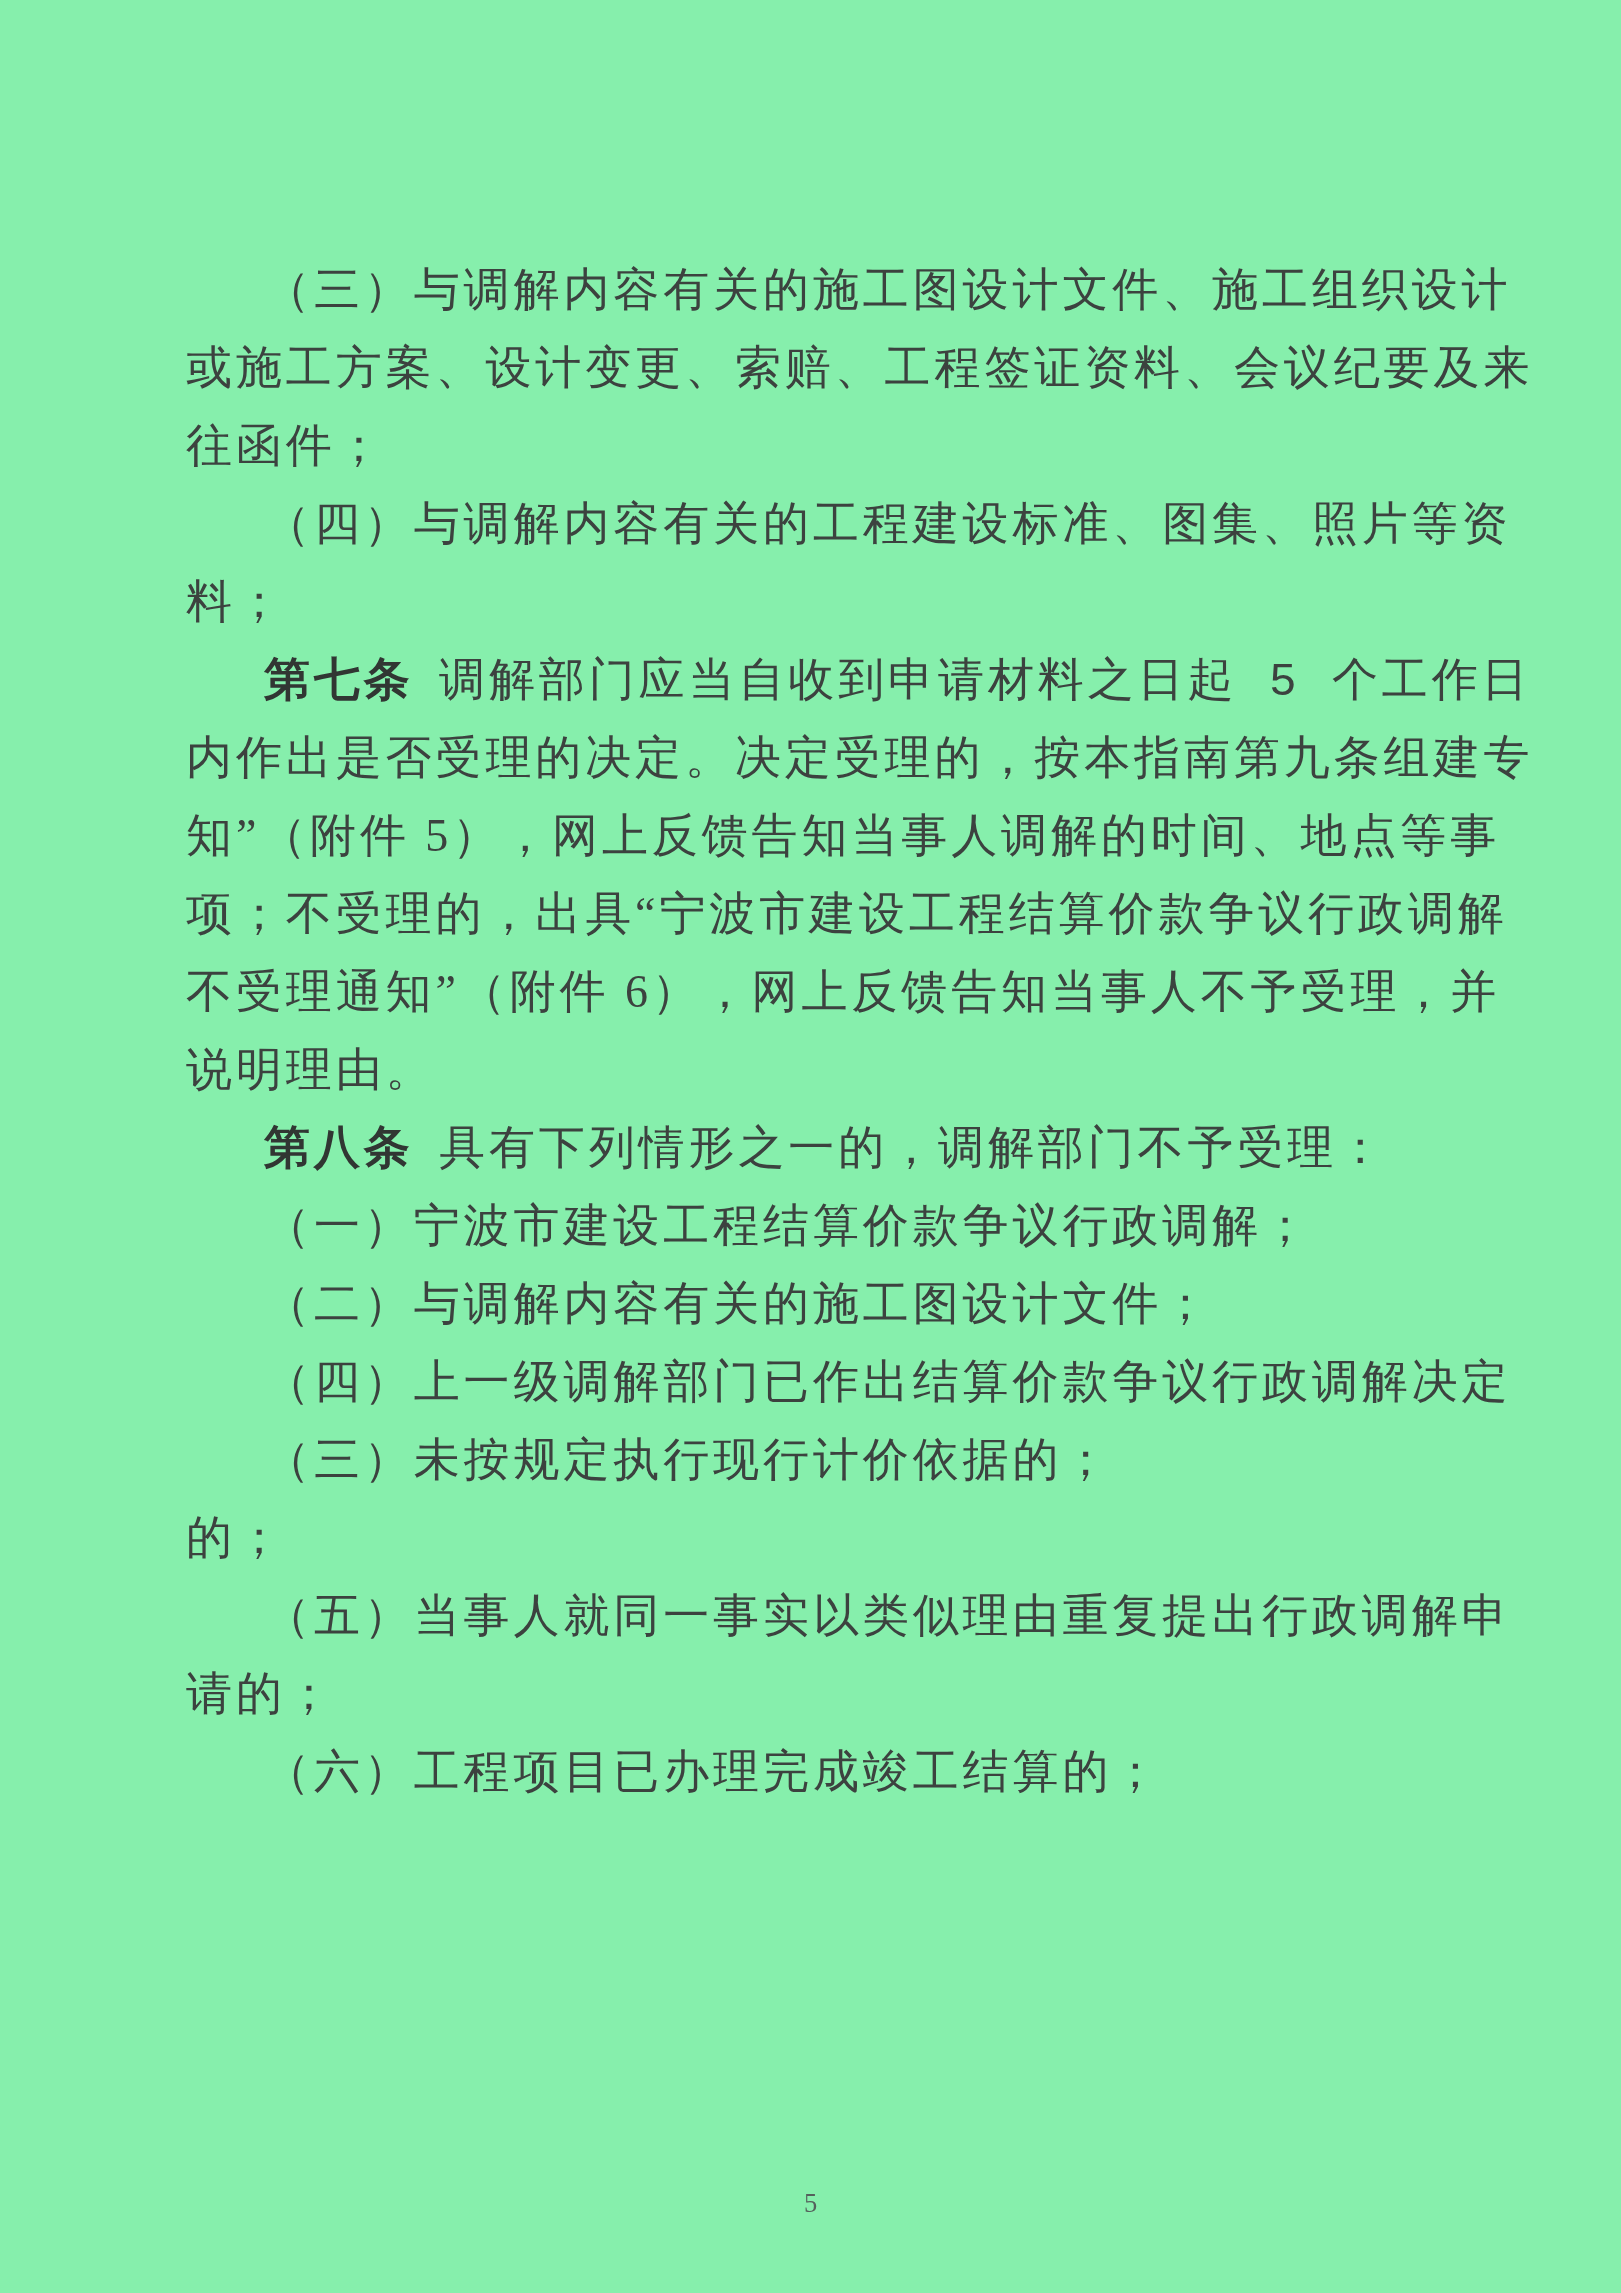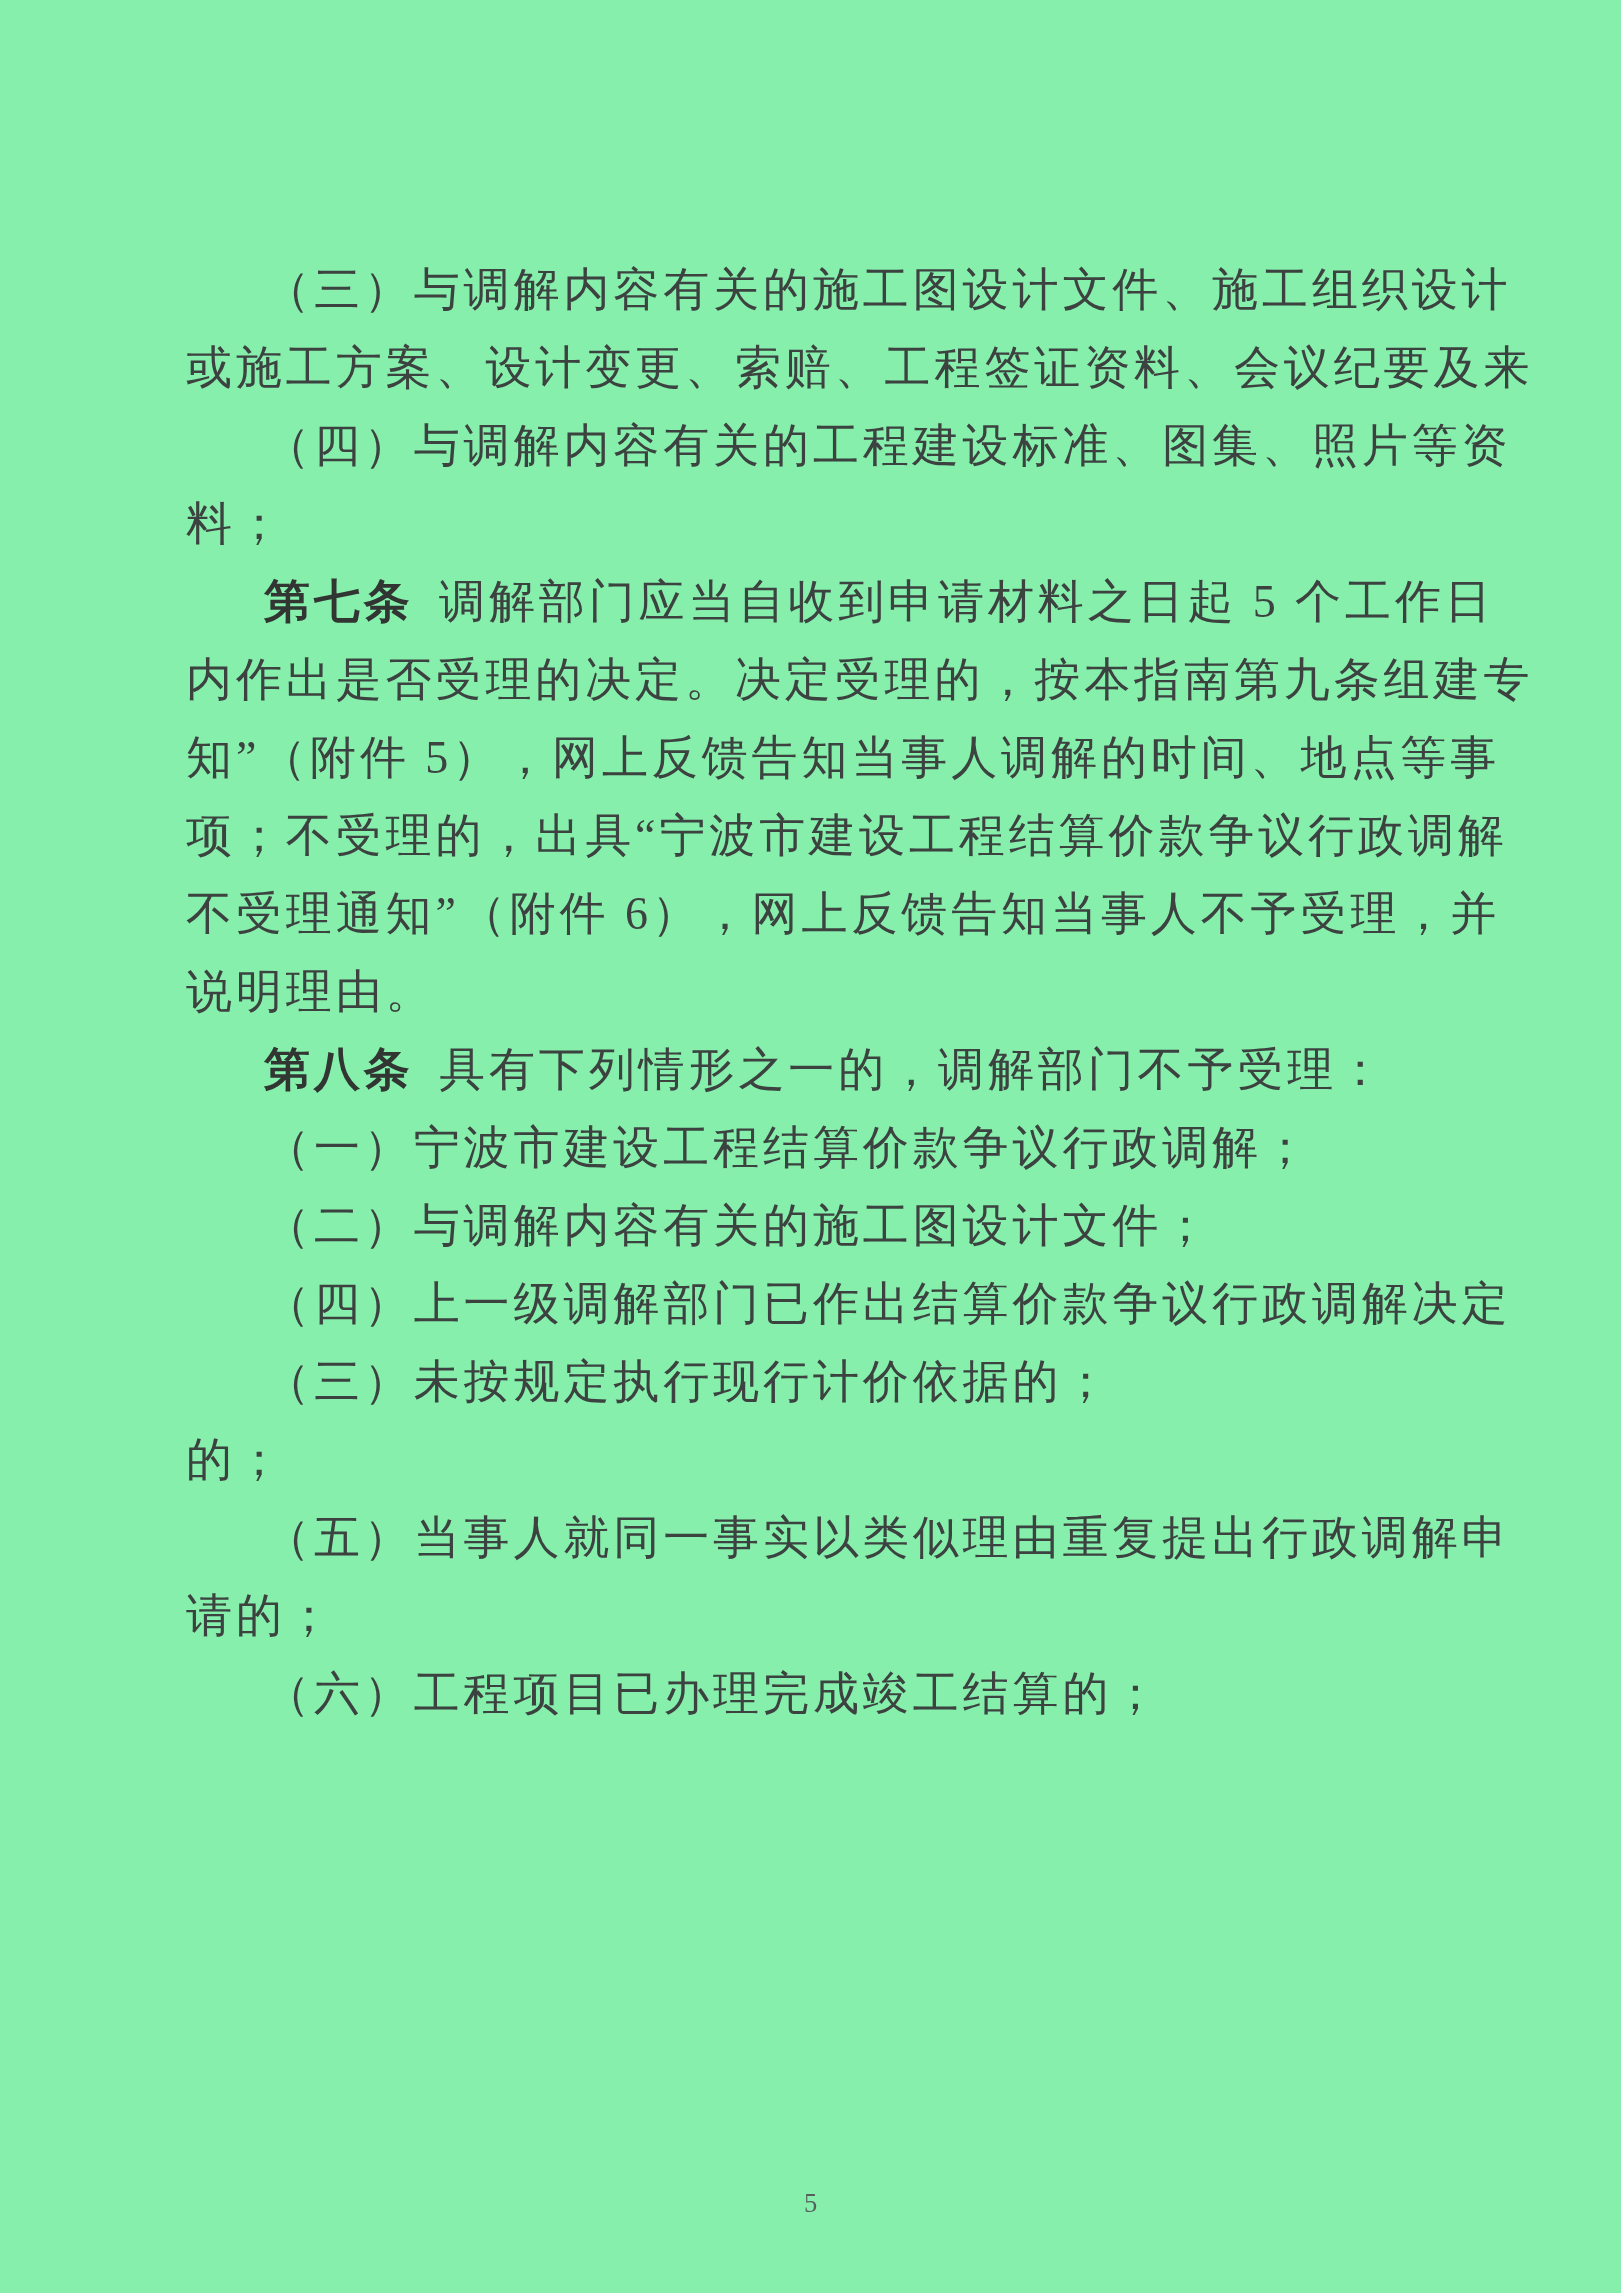--- a/index.html
+++ b/index.html
@@ -33,20 +33,21 @@
   }
   .doc-line.indent {
     padding-left: 78px;
   }
   .article-no {
     font-weight: bold;
     color: #313633;
   }
   .article-rest {
     margin-left: 0.55em;
+    font-family: Liberation Mono, monospace;
   }
   .page-number {
     position: absolute;
     left: 0;
     top: 2188px;
     width: 1621px;
     text-align: center;
     font-size: 26.5px;
     color: #55605c;
     letter-spacing: 0;
@@ -54,20 +55,21 @@
 </style>
 </head>
 <body>
 
 <div class="page">
 
   <div class="text-block">
 
     <div class="doc-line indent">（三）与调解内容有关的施工图设计文件、施工组织设计</div>
     <div class="doc-line">或施工方案、设计变更、索赔、工程签证资料、会议纪要及来</div>
+    <div class="doc-line">往函件；</div>
     <div class="doc-line indent">（四）与调解内容有关的工程建设标准、图集、照片等资</div>
     <div class="doc-line">料；</div>
 
     <div class="doc-line indent">
       <span class="article-no">第七条</span><span class="article-rest">调解部门应当自收到申请材料之日起 5 个工作日</span>
     </div>
 
     <div class="doc-line">内作出是否受理的决定。决定受理的，按本指南第九条组建专</div>
     <div class="doc-line">知”（附件 5），网上反馈告知当事人调解的时间、地点等事</div>
     <div class="doc-line">项；不受理的，出具“宁波市建设工程结算价款争议行政调解</div>

